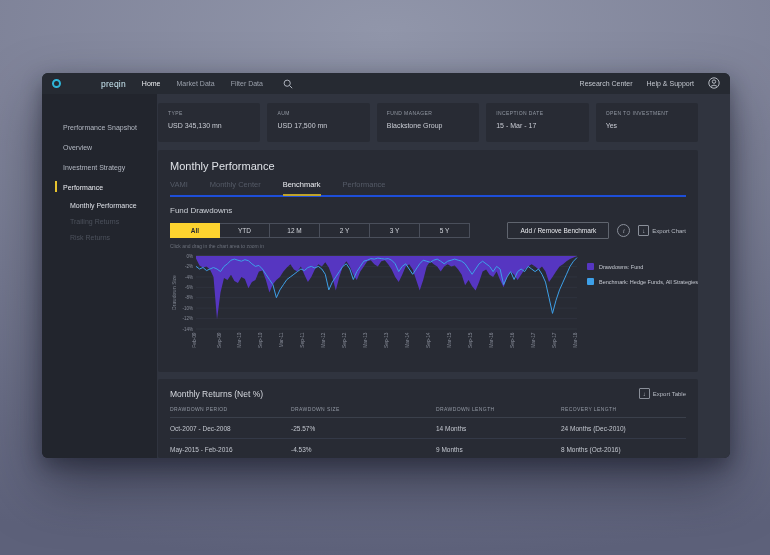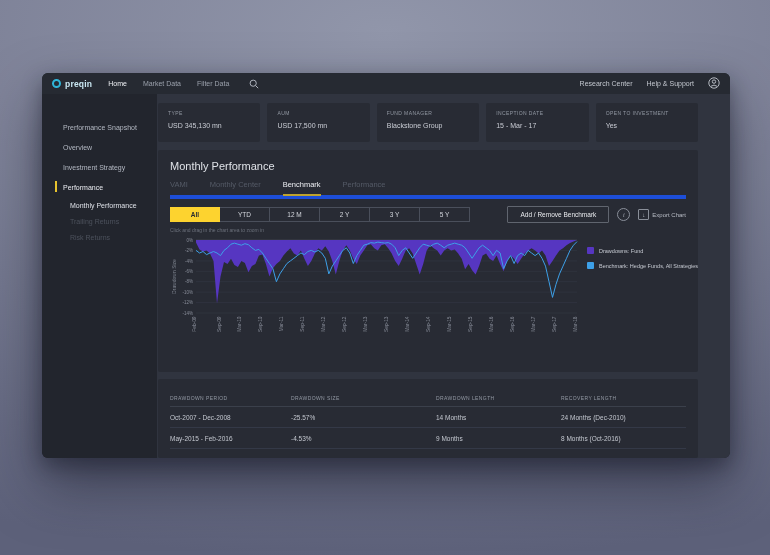--- a/index.html
+++ b/index.html
@@ -12,21 +12,21 @@
   .app-window{
     position:absolute;left:42px;top:73px;width:688px;height:385px;
     background:#262932;border-radius:6px;overflow:hidden;
     box-shadow:0 26px 55px rgba(18,20,33,.5), 0 8px 20px rgba(18,20,33,.4);
     display:flex;flex-direction:column;
   }
   
   .navbar{height:21px;flex:0 0 21px;background:#262a32;display:flex;align-items:center;padding:0 10px;}
   .logo{display:flex;align-items:center;gap:4px;margin-right:16px;}
   .logo-ring{width:9px;height:9px;border:2px solid #2fb5d8;border-radius:50%;box-sizing:border-box;}
-  .logo-text{font-size:8.5px;color:#c9e7f2;font-weight:bold;letter-spacing:.2px;}
+  .logo-text{font-size:8.5px;color:#c9e7f2;font-weight:normal;letter-spacing:.2px;margin-left:36px;}
   .nav-item{font-size:7px;color:#9aa0ab;margin-right:16px;cursor:default;}
   .nav-item.active{color:#eef0f4;}
   .nav-search{margin-left:4px;display:flex;align-items:center;}
   .nav-right{margin-left:auto;display:flex;align-items:center;gap:14px;}
   .nav-right .nav-item{margin-right:0;color:#c3c7cf;}
   
   .main{flex:1;display:flex;min-height:0;justify-content:flex-end;}
   .sidebar{flex:0 0 115px;background:#22252d;padding-top:23px;}
   .side-item{position:relative;height:20px;display:flex;align-items:center;padding-left:21px;font-size:7px;color:#b3b8c2;}
   .side-item.active{color:#e9ebf0;}
@@ -36,21 +36,21 @@
   
   .content{flex:1;background:#30343f;padding:9px 0 0 1px;min-width:0;}
   .inner{width:540px;}
   .cards{display:flex;gap:7px;}
   .card{flex:1;height:39px;background:#282b34;border-radius:2px;padding:7px 10px;box-sizing:border-box;}
   .card-label{font-size:5px;letter-spacing:.4px;color:#9298a3;text-transform:uppercase;}
   .card-value{font-size:7px;color:#c9ccd4;margin-top:6px;}
   .panel{background:#282b34;border-radius:2px;box-sizing:border-box;}
   .panel1{margin-top:8px;height:222px;padding:10px 12px;}
   .panel-title{font-size:11px;color:#dfe2e7;}
-  .tabs{display:flex;gap:22px;margin-top:8px;border-bottom:4px solid #1d4ed8;}
+  .tabs{display:flex;gap:22px;margin-top:8px;border-bottom:2px solid #1d4ed8;}
   .tab{font-size:7.5px;color:#555b67;padding-bottom:5px;cursor:default;}
   .tab.active{color:#eceef2;border-bottom:2px solid #bfa32c;margin-bottom:-1px;}
   .subtitle{margin-top:9px;font-size:8px;color:#ccd0d7;}
   .controls{margin-top:7px;display:flex;align-items:center;}
   .range-group{display:flex;}
   .range-btn{width:50px;height:15px;display:flex;align-items:center;justify-content:center;
     font-size:6.5px;color:#d3d6dd;border:1px solid #4a4f5b;border-left:none;background:transparent;box-sizing:border-box;}
   .range-btn:first-child{border-left:1px solid #4a4f5b;}
   .range-btn.active{background:#fdd32f;border-color:#fdd32f;color:#262931;font-weight:bold;}
   .controls-right{margin-left:auto;display:flex;align-items:center;gap:8px;}
@@ -170,20 +170,21 @@
         </div>
 
         <div class="panel panel1">
           <div class="panel-title">Monthly Performance</div>
           <div class="tabs">
             <span class="tab">VAMI</span>
             <span class="tab">Monthly Center</span>
             <span class="tab active">Benchmark</span>
             <span class="tab">Performance</span>
           </div>
+          <div class="subtitle">Fund Drawdowns</div>
 
           <div class="controls">
             <div class="range-group">
               <button class="range-btn active">All</button>
               <button class="range-btn">YTD</button>
               <button class="range-btn">12 M</button>
               <button class="range-btn">2 Y</button>
               <button class="range-btn">3 Y</button>
               <button class="range-btn">5 Y</button>
             </div>
@@ -247,20 +248,27 @@
               </div>
               <div class="legend-entry">
                 <span class="swatch" style="background: rgb(61, 160, 232);"></span>
                 <span class="legend-label">Benchmark: Hedge Funds, All Strategies</span>
               </div>
             </div>
           </div>
         </div>
 
         <div class="panel panel2">
+          <div class="table-head">
+            <span class="table-title">Monthly Returns (Net %)</span>
+            <span class="export">
+              <span class="export-box">↓</span>
+              <span class="export-label">Export Table</span>
+            </span>
+          </div>
           <div class="grid">
             <div class="trow head">
               <span class="th">DRAWDOWN PERIOD</span>
               <span class="th">DRAWDOWN SIZE</span>
               <span class="th">DRAWDOWN LENGTH</span>
               <span class="th">RECOVERY LENGTH</span>
             </div>
             <div class="trow data">
               <span class="td">Oct-2007 - Dec-2008</span>
               <span class="td">-25.57%</span>

